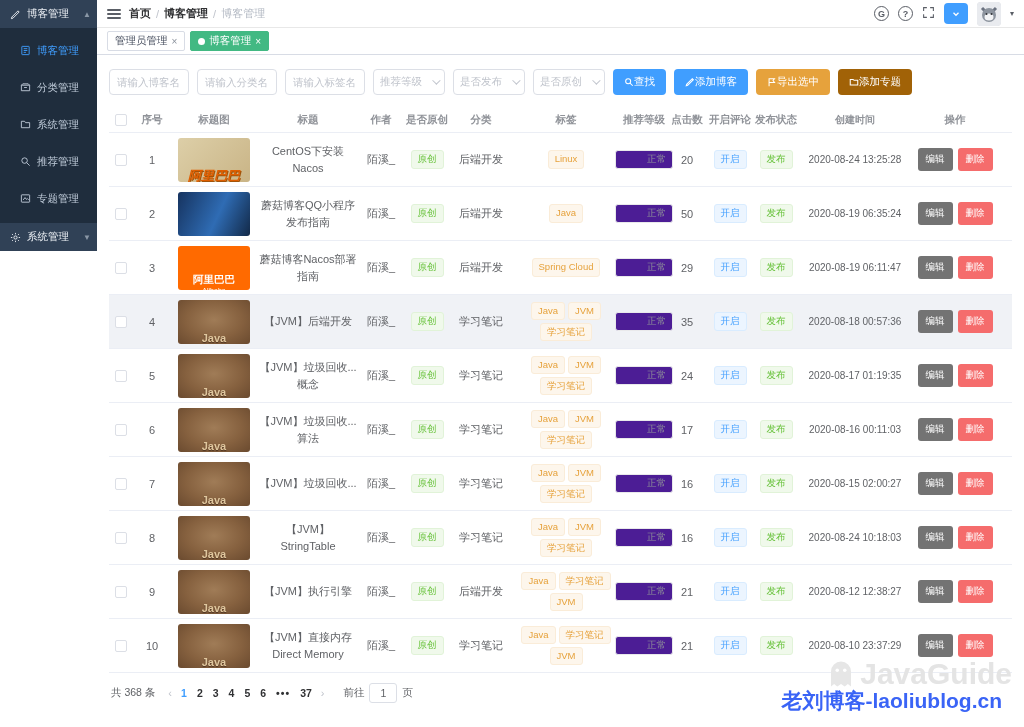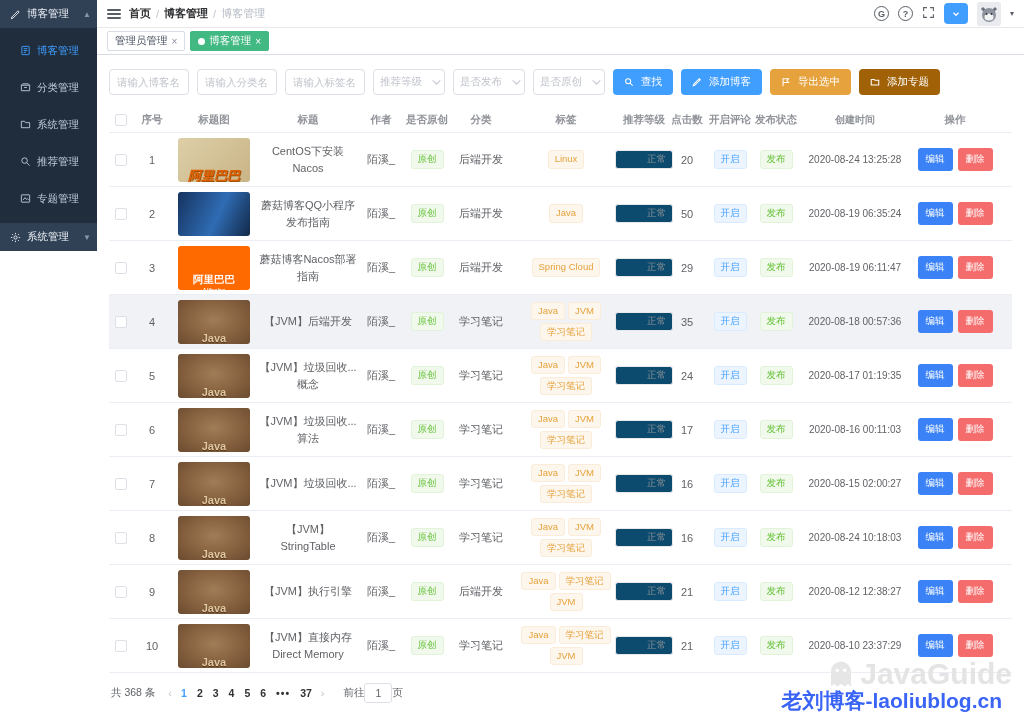--- a/index.html
+++ b/index.html
@@ -41,21 +41,21 @@
   .tag-tab.active .dot { width:7px; height:7px; border-radius:50%; background:#fff; }
 
   .content { flex:1; padding:10px 12px 0; position:relative; }
 
   
   .filters { display:flex; align-items:center; gap:8px; margin:4px 0 12px; }
   .f-input { width:80px; height:26px; border:1px solid #dcdfe6; border-radius:4px; padding:0 7px; font-size:10.5px; color:#606266; font-family:inherit; }
   .f-input::placeholder { color:#c0c4cc; }
   .f-select { width:72px; height:26px; border:1px solid #dcdfe6; border-radius:4px; padding:0 6px; display:flex; align-items:center; justify-content:space-between; color:#c0c4cc; font-size:10.5px; cursor:pointer; background:#fff; }
   .f-select .dn { width:6px; height:6px; border-right:1px solid #c0c4cc; border-bottom:1px solid #c0c4cc; transform:rotate(45deg) translateY(-2px); }
-  .btn { height:26px; border:none; border-radius:4px; color:#fff; font-size:10.5px; padding:0 11px; display:inline-flex; align-items:center; gap:7px; cursor:pointer; font-family:inherit; }
+  .btn { height:26px; border:none; border-radius:4px; color:#fff; font-size:10.5px; padding:0 11px; display:inline-flex; align-items:center; gap:0; cursor:pointer; font-family:inherit; }
   .btn.primary { background:#409eff; }
   .btn.warning { background:#e6a23c; }
   .btn.info { background:#a16207; }
 
   
   .table { width:100%; }
   .thead, .tr { display:flex; align-items:center; }
   .thead { height:26px; border-bottom:1px solid #ebeef5; color:#909399; font-weight:700; font-size:10.5px; }
   .tr { min-height:54px; border-bottom:1px solid #ebeef5; background:#fff; }
   .tr.hl { background:#f0f2f6; }
@@ -63,48 +63,48 @@
   .c-check{width:24px;} .c-num{width:38px;} .c-thumb{width:86px;} .c-title{width:102px;}
   .c-author{width:44px;} .c-orig{width:48px;} .c-cat{width:60px;} .c-tags{width:110px; gap:3px;}
   .c-level{width:46px;} .c-clicks{width:40px;} .c-comment{width:46px;} .c-publish{width:46px;}
   .c-time{width:112px; font-size:10px;} .c-actions{width:88px; gap:5px;}
   .c-title { line-height:1.5; padding:0 2px; }
   .cb { width:12px; height:12px; border:1px solid #dcdfe6; border-radius:2px; background:#fff; display:inline-block; cursor:pointer; }
 
   .badge { display:inline-block; padding:2px 6px; font-size:9.5px; border-radius:3px; line-height:1.3; white-space:nowrap; }
   .badge.green { background:#f0f9eb; color:#67c23a; border:1px solid #e1f3d8; }
   .badge.orange { background:#fdf6ec; color:#e6a23c; border:1px solid #faecd8; }
-  .badge.gray { background:#0c4a6e; color:#909399; border:1px solid #e9e9eb;padding-left:31px; }
+  .badge.gray { background:#4c1d95; color:#909399; border:1px solid #e9e9eb;padding-left:31px; }
   .badge.blue { background:#ecf5ff; color:#409eff; border:1px solid #d9ecff; }
 
   .thumb { width:72px; height:44px; border-radius:3px; display:flex; flex-direction:column; align-items:center; justify-content:center; overflow:hidden; }
   .thumb .tmain { font-weight:800;margin-top:32px; }
   .thumb-alibaba-sign { background:linear-gradient(135deg,#ddcfa8,#c9b486); }
   .thumb-alibaba-sign .tmain { color:#e05e00; font-size:13px; text-shadow:1px 1px 0 #a2540a; font-style:italic; }
   .thumb-blue-hall { background:linear-gradient(115deg,#16335f 0%,#2f6cb4 55%,#122948 100%); }
   .thumb-alibaba-logo { background:#ff6a00; }
   .thumb-alibaba-logo .tmain { color:#fff; font-size:10.5px; }
   .thumb-alibaba-logo .tsub { color:#fff; font-size:7px; }
   .thumb-java-wood { background:radial-gradient(ellipse at 50% 45%,#a07c57 0%,#86613f 55%,#6a4a2f 100%); }
   .thumb-java-wood .tmain { color:#e0c79e; font-size:11px; text-shadow:0 1px 1px #4c3220; }
   .thumb-java-wood .tsub { color:#caa97c; font-size:7px; }
 
   .btn-mini { border:none; border-radius:3px; color:#fff; font-size:9.5px; padding:5px 8px; cursor:pointer; font-family:inherit; }
-  .btn-mini.blue { background:#3b82f6; }
+  .btn-mini.blue { background:#737373; }
   .btn-mini.red { background:#f56c6c; }
 
   
   .pagination { display:flex; align-items:center; gap:6px; padding:10px 0 0 2px; color:#606266; font-size:10.5px; }
   .pg-total { margin-right:4px; }
   .pg-arrow { color:#c0c4cc; cursor:pointer; padding:0 3px; font-size:11px; }
   .pages { display:flex; align-items:center; gap:10px; }
   .page { cursor:pointer; color:#303133; font-weight:700; }
   .page.active { color:#409eff; }
   .page.dots { color:#303133; letter-spacing:1px; }
-  .goto { display:flex; align-items:center; margin-left:10px; }
+  .goto { display:flex; align-items:center; gap:5px; margin-left:10px; }
   .goto-input { width:28px; height:20px; border:1px solid #dcdfe6; border-radius:3px; text-align:center; font-size:10.5px; color:#606266; font-family:inherit; }
 
   
   .watermark { position:absolute; right:6px; bottom:8px; width:310px; height:62px; pointer-events:none; }
   .wm-gray { position:absolute; right:6px; top:0; display:flex; align-items:center; gap:4px; color:#e4e4e4; font-size:30px; font-weight:700; }
   .wm-blue { position:absolute; right:16px; bottom:4px; color:#3a64f6; font-size:21px; font-weight:800; }
 </style>
 </head>
 <body>
 

